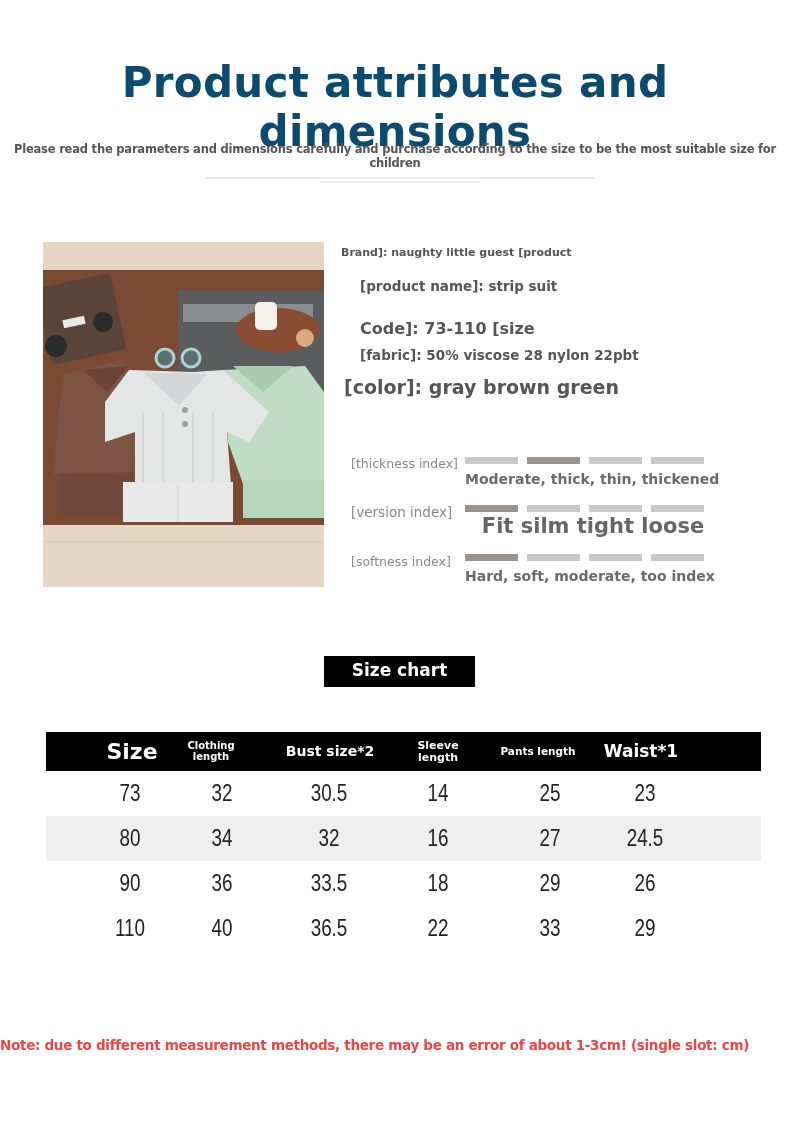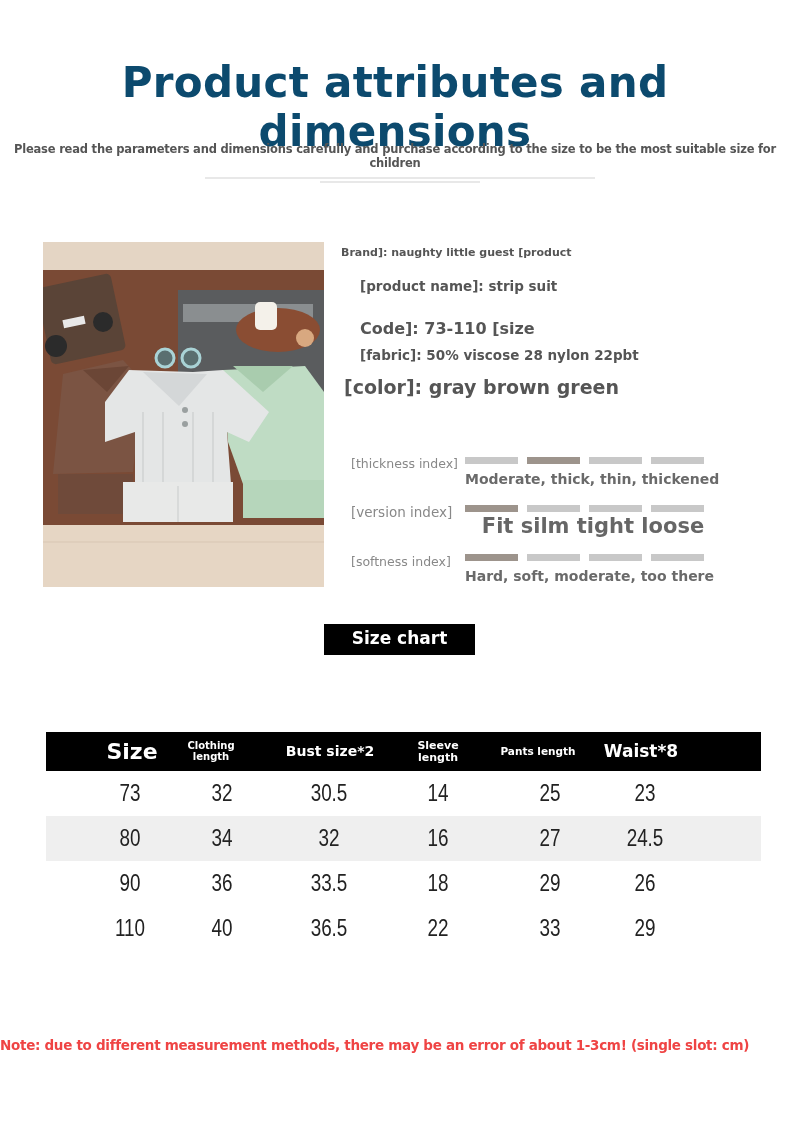--- a/index.html
+++ b/index.html
@@ -21,21 +21,21 @@
   .a3 { left:360px; top:311px; font-size:16px;margin-top:8px; }
   .a4 { left:360px; top:347px; font-size:13.5px; }
   .a5 { left:344px; top:376px; font-size:19px; }
 
   .idx-label { font-size:12.5px; color:#888; white-space:nowrap;text-align:right; }
   .bar { height:7px; width:53px; background:#c8c8c8; }
   .bar.on { background:#9d948c; }
   .bars { display:flex; gap:9px; }
   .idx-val { font-weight:bold; color:#6a6a6a; white-space:nowrap; text-align:center; }
 
-  .chart-badge { left:324px; top:624px; width:151px; height:31px; background:#000; color:#fff; font-weight:bold; font-size:17px; text-align:center; line-height:29px; }
+  .chart-badge { left:324px; top:656px; width:151px; height:31px; background:#000; color:#fff; font-weight:bold; font-size:17px; text-align:center; line-height:29px; }
 
   .table { left:46px; top:732px; width:715px; }
   .thead { height:39px; background:#000; color:#fff; position:relative;padding-left:33px; }
   .thead .th { position:absolute; top:0; height:39px; display:flex; align-items:center; justify-content:center; text-align:center; font-weight:bold; line-height:1.05; }
   .row { height:45px; position:relative; }
   .row.alt { background:#efefef; }
   .row .td { position:absolute; top:0; height:45px; display:flex; align-items:center; justify-content:center; font-family:"Liberation Sans Narrow","Liberation Sans", sans-serif; font-size:23px; color:#222; transform:scaleX(0.82); }
 
   .note { left:0; width:790px; top:1037px; text-align:left; font-size:13.5px; font-weight:bold; color:#ef4444; letter-spacing:-0.3px; }
 </style>
@@ -124,32 +124,32 @@
 </div>
 <div class="abs idx-val" style="left:480px;width:226px;top:514px;font-size:21px;color:#666;">Fit silm tight loose</div>
 
 <div class="abs idx-label" style="left:351px;top:554px;">[softness index]</div>
 <div class="abs bars" style="left:465px;top:554px;">
   <div class="bar on"></div>
   <div class="bar"></div>
   <div class="bar"></div>
   <div class="bar"></div>
 </div>
-<div class="abs idx-val" style="left:465px;width:239px;top:568px;font-size:14px;">Hard, soft, moderate, too there</div>
+<div class="abs idx-val" style="left:465px;width:239px;top:568px;font-size:14px;">Hard, soft, moderate, too index</div>
 
 <div class="abs chart-badge">Size chart</div>
 
 <div class="abs table">
   <div class="thead">
     <div class="th" style="left:48px;width:76px;font-size:22px;">Size</div>
     <div class="th" style="left:136px;width:58px;font-size:10px;">Clothing length</div>
     <div class="th" style="left:228px;width:112px;font-size:14px;">Bust size*2</div>
     <div class="th" style="left:366px;width:52px;font-size:11px;">Sleeve length</div>
     <div class="th" style="left:450px;width:84px;font-size:10.5px;">Pants length</div>
-    <div class="th" style="left:552px;width:86px;font-size:17px;">Waist*8</div>
+    <div class="th" style="left:552px;width:86px;font-size:17px;">Waist*1</div>
   </div>
 
   <div class="row">
     <div class="td" style="left:54px;width:60px;">73</div>
     <div class="td" style="left:146px;width:60px;">32</div>
     <div class="td" style="left:248px;width:70px;">30.5</div>
     <div class="td" style="left:362px;width:60px;">14</div>
     <div class="td" style="left:474px;width:60px;">25</div>
     <div class="td" style="left:564px;width:70px;">23</div>
   </div>

